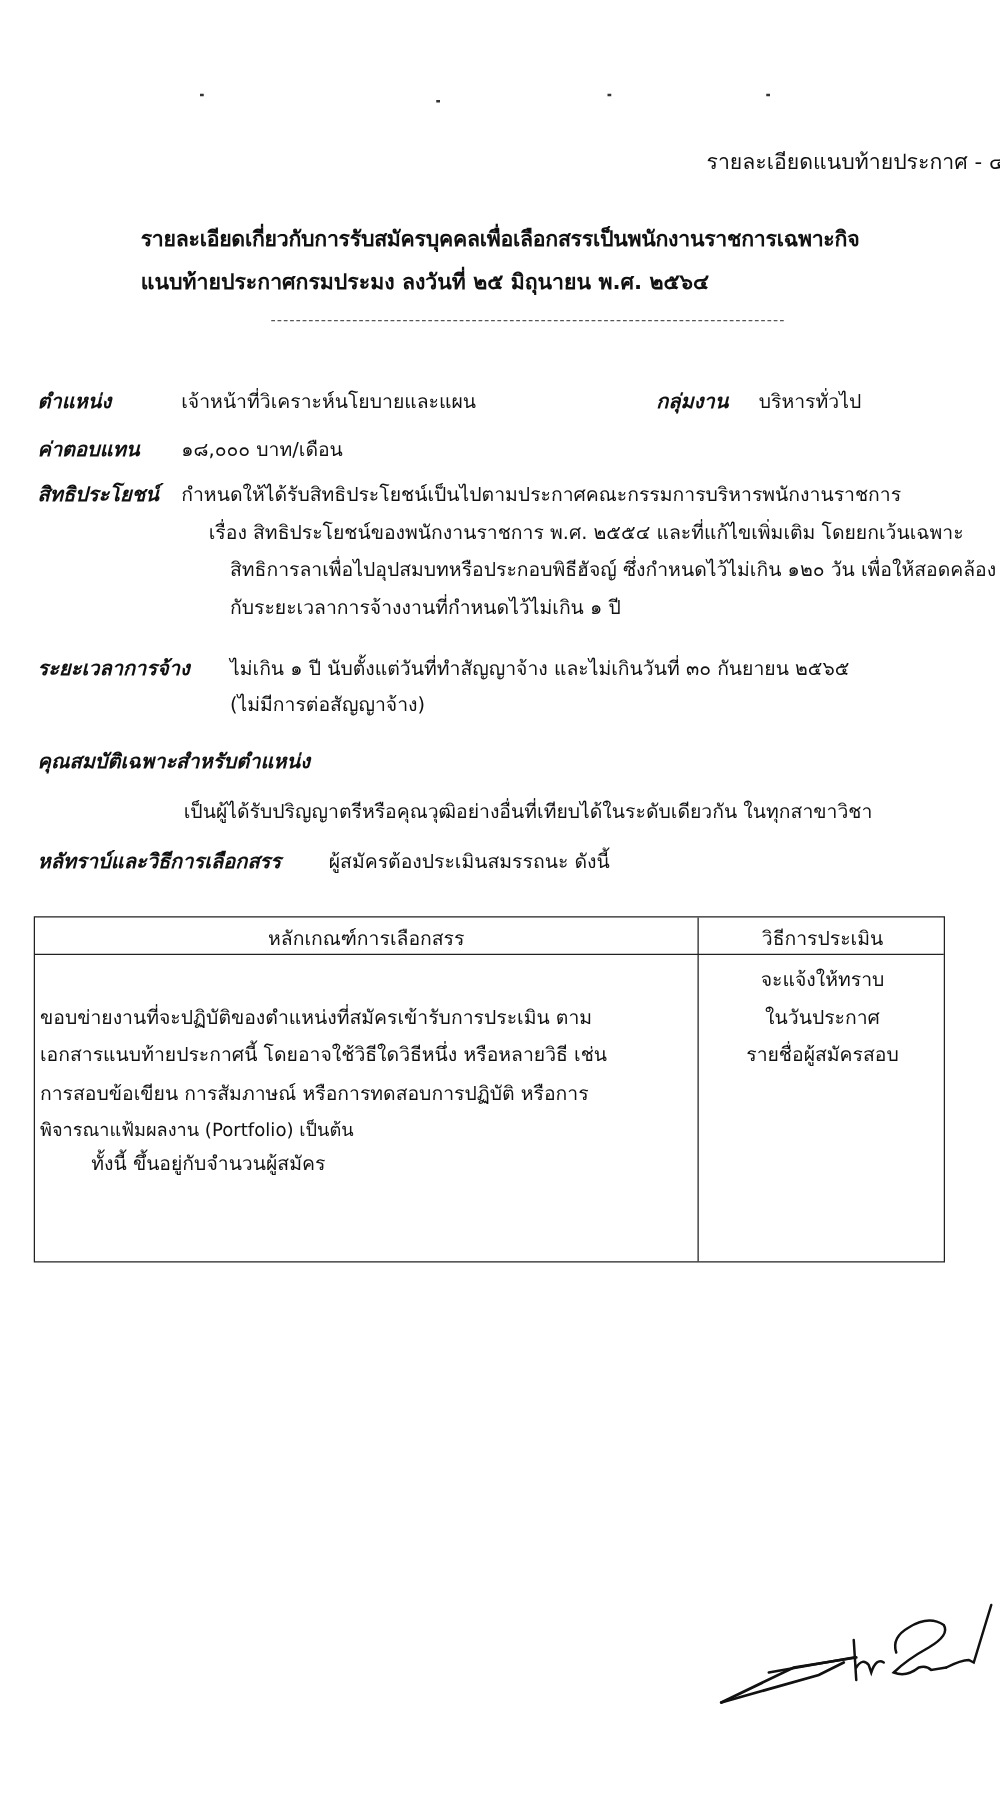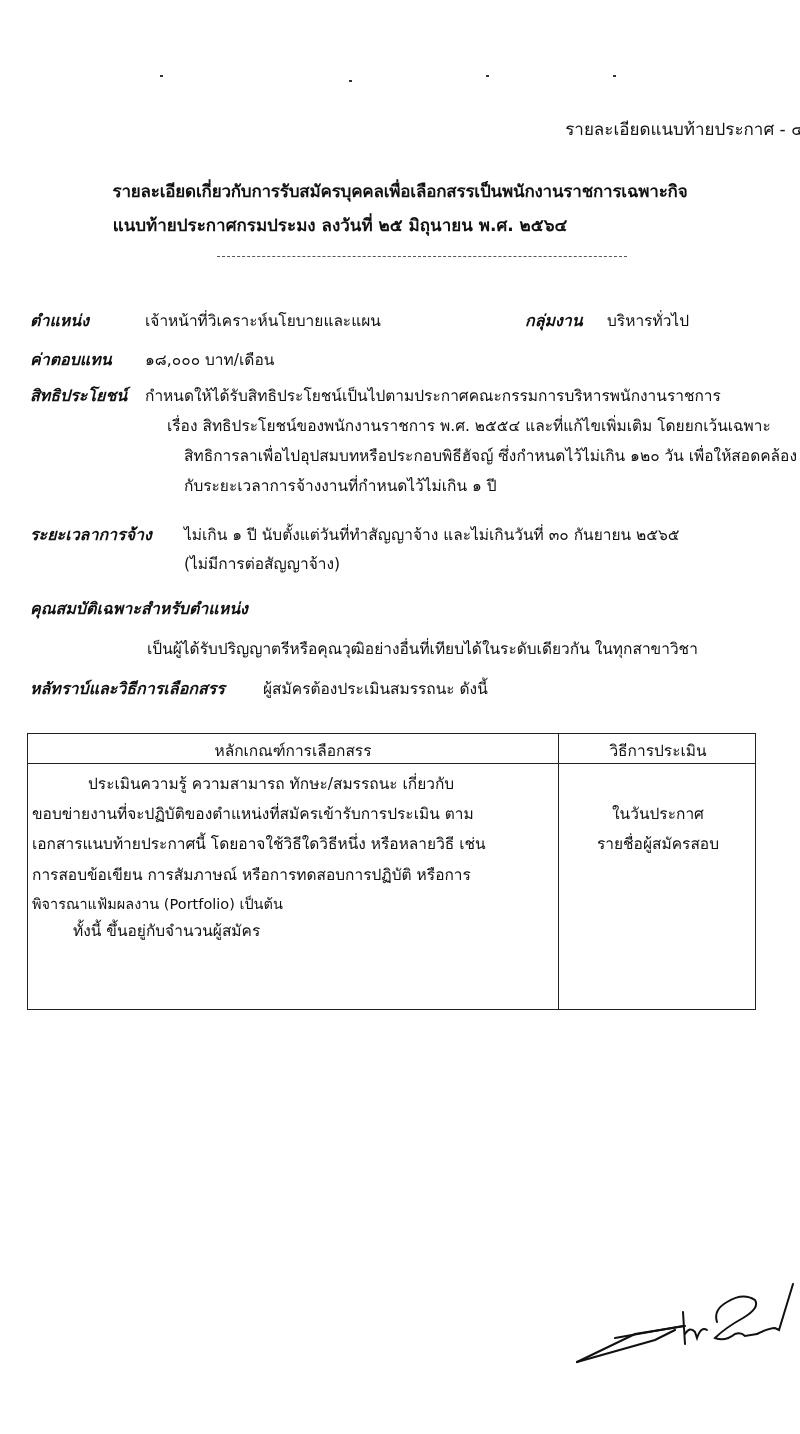--- a/index.html
+++ b/index.html
@@ -127,27 +127,27 @@
   <div class="abs lbl" style="left:30px;top:676px;">หลัทราบ์และวิธีการเลือกสรร</div>
   <div class="abs line" style="left:263px;top:676px;">ผู้สมัครต้องประเมินสมรรถนะ ดังนี้</div>
 
   <div class="sig-table">
     <div class="vdiv"></div>
     <div class="hdiv"></div>
 
     <div class="th" style="left:0;width:530px;">หลักเกณฑ์การเลือกสรร</div>
     <div class="th" style="left:531px;width:198px;">วิธีการประเมิน</div>
 
-    <div class="cell-text" style="left:60px;top:37px;">ประเมินความรู้ ความสามารถ ทักษะ/สมรรถนะ เกี่ยวกับ</div>
     <div class="cell-text" style="left:4px;top:67px;">ขอบข่ายงานที่จะปฏิบัติของตำแหน่งที่สมัครเข้ารับการประเมิน ตาม</div>
     <div class="cell-text" style="left:4px;top:97px;">เอกสารแนบท้ายประกาศนี้ โดยอาจใช้วิธีใดวิธีหนึ่ง หรือหลายวิธี เช่น</div>
     <div class="cell-text" style="left:4px;top:128px;">การสอบข้อเขียน การสัมภาษณ์ หรือการทดสอบการปฏิบัติ หรือการ</div>
     <div class="cell-text" style="left:4px;top:158px;font-size:14.5px;">พิจารณาแฟ้มผลงาน (Portfolio) เป็นต้น</div>
     <div class="cell-text" style="left:45px;top:184px;">ทั้งนี้ ขึ้นอยู่กับจำนวนผู้สมัคร</div>
 
+    <div class="method" style="top:37px;">จะแจ้งให้ทราบ</div>
     <div class="method" style="top:67px;">ในวันประกาศ</div>
     <div class="method" style="top:97px;">รายชื่อผู้สมัครสอบ</div>
   </div>
 
   <svg class="signature" viewBox="0 0 220 90">
     <path d="M2 80 L60 52 L110 44" fill="none" stroke="#111" stroke-width="2.2" stroke-linecap="round"></path>
     <path d="M2 80 L80 58 L100 48" fill="none" stroke="#111" stroke-width="2.2" stroke-linecap="round"></path>
     <path d="M40 56 L108 44" fill="none" stroke="#111" stroke-width="2" stroke-linecap="round"></path>
     <path d="M108 30 L110 62 M110 52 Q115 44 120 50 L122 56 Q126 44 132 48" fill="none" stroke="#111" stroke-width="2" stroke-linecap="round"></path>
     <path d="M142 40 Q138 28 152 20 Q168 10 180 18 Q185 26 168 36 Q150 46 140 56 Q150 60 160 52 Q166 50 170 54 L182 52" fill="none" stroke="#111" stroke-width="2" stroke-linecap="round"></path>

